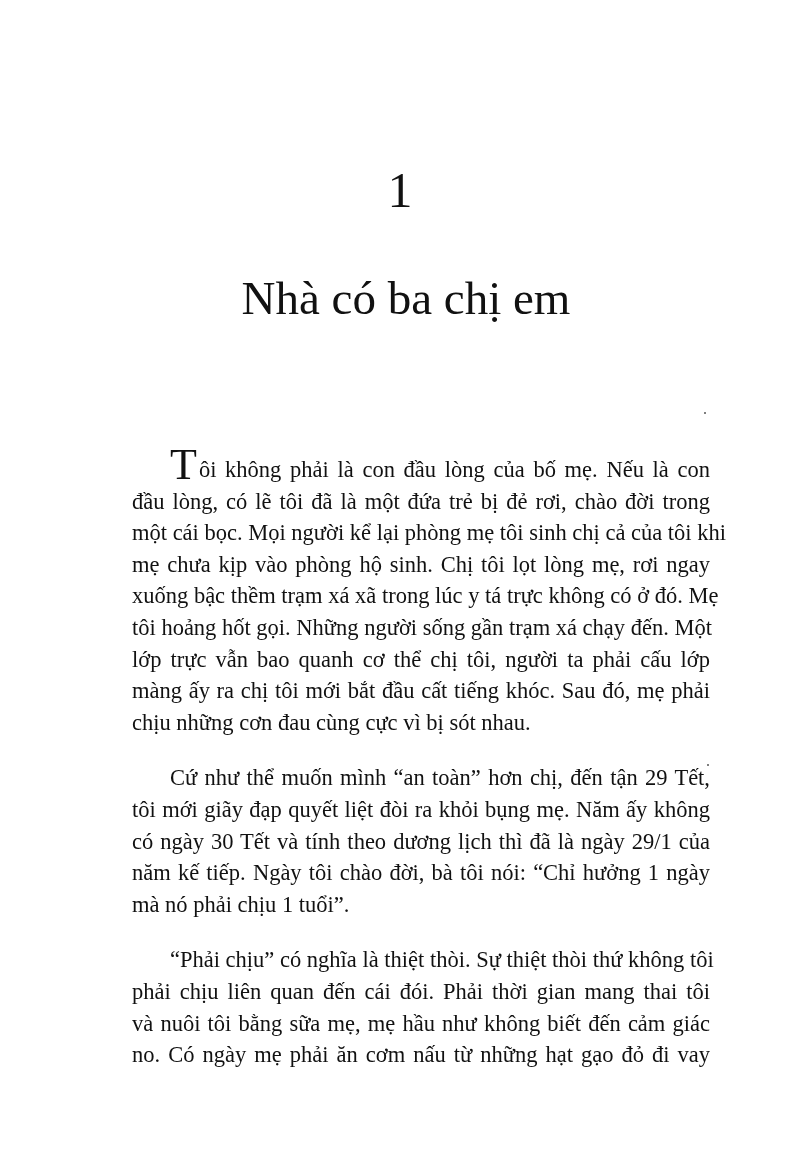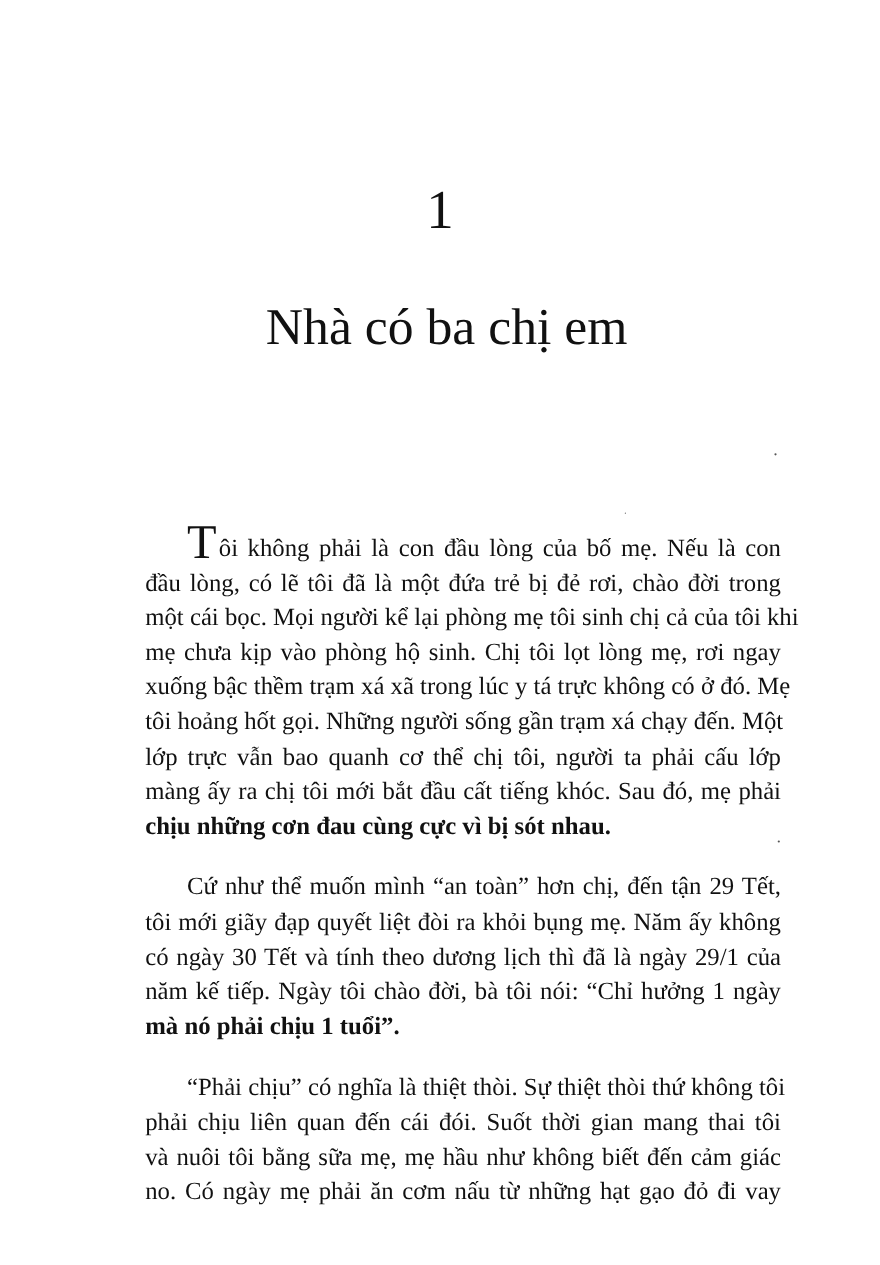--- a/index.html
+++ b/index.html
@@ -10,28 +10,28 @@
   }
   .chapter-number {
     position: absolute; left: 0; width: 800px; top: 160px;
     text-align: center; font-size: 50px; line-height: 60px;
   }
   .chapter-title {
     position: absolute; left: 0; width: 800px; top: 268px;
     text-align: center; font-size: 47px; line-height: 60px; padding-left: 6px;
   }
   .body-text {
-    position: absolute; left: 132px; width: 578px; top: 482px;
+    position: absolute; left: 132px; width: 578px; top: 454px;
     font-size: 22.5px;
   }
   .line {
     display: block; height: 31.6px; line-height: 31.6px;
     white-space: nowrap; text-align: justify; text-align-last: justify;
   }
-  .line.last { text-align-last: left; font-weight: bold; }
+  .line.last { text-align-last: left; }
   .line.indent { padding-left: 38px; }
   .para-gap { height: 24px; }
   .dropcap {
     font-size: 44px; line-height: 20px; vertical-align: -2px; margin-right: 2px;
   }
   .italic { }
   .speck { position: absolute; width: 2px; height: 2px; background: #555; border-radius: 1px; }
 </style>
 </head>
 <body>
@@ -62,21 +62,21 @@
       <span class="line">tôi mới giãy đạp quyết liệt đòi ra khỏi bụng mẹ. Năm ấy không</span>
       <span class="line">có ngày 30 Tết và tính theo dương lịch thì đã là ngày 29/1 của</span>
       <span class="line">năm kế tiếp. Ngày tôi chào đời, bà tôi nói: “Chỉ hưởng 1 ngày</span>
       <span class="line last">mà nó phải chịu 1 tuổi”.</span>
     </div>
 
     <div class="para-gap"></div>
 
     <div>
       <span class="line indent"><span class="italic">“Phải chịu”</span><span> có nghĩa là thiệt thòi. Sự thiệt thòi thứ không tôi</span></span>
-      <span class="line">phải chịu liên quan đến cái đói. Suốt thời gian mang thai tôi</span>
+      <span class="line">phải chịu liên quan đến cái đói. Phải thời gian mang thai tôi</span>
       <span class="line">và nuôi tôi bằng sữa mẹ, mẹ hầu như không biết đến cảm giác</span>
       <span class="line">no. Có ngày mẹ phải ăn cơm nấu từ những hạt gạo đỏ đi vay</span>
     </div>
 
   </div>
 
   <span class="speck" style="left:704px;top:412px;"></span>
   <span class="speck" style="left:568px;top:466px;width:1px;height:1px;"></span>
   <span class="speck" style="left:707px;top:764px;"></span>
 </div>

